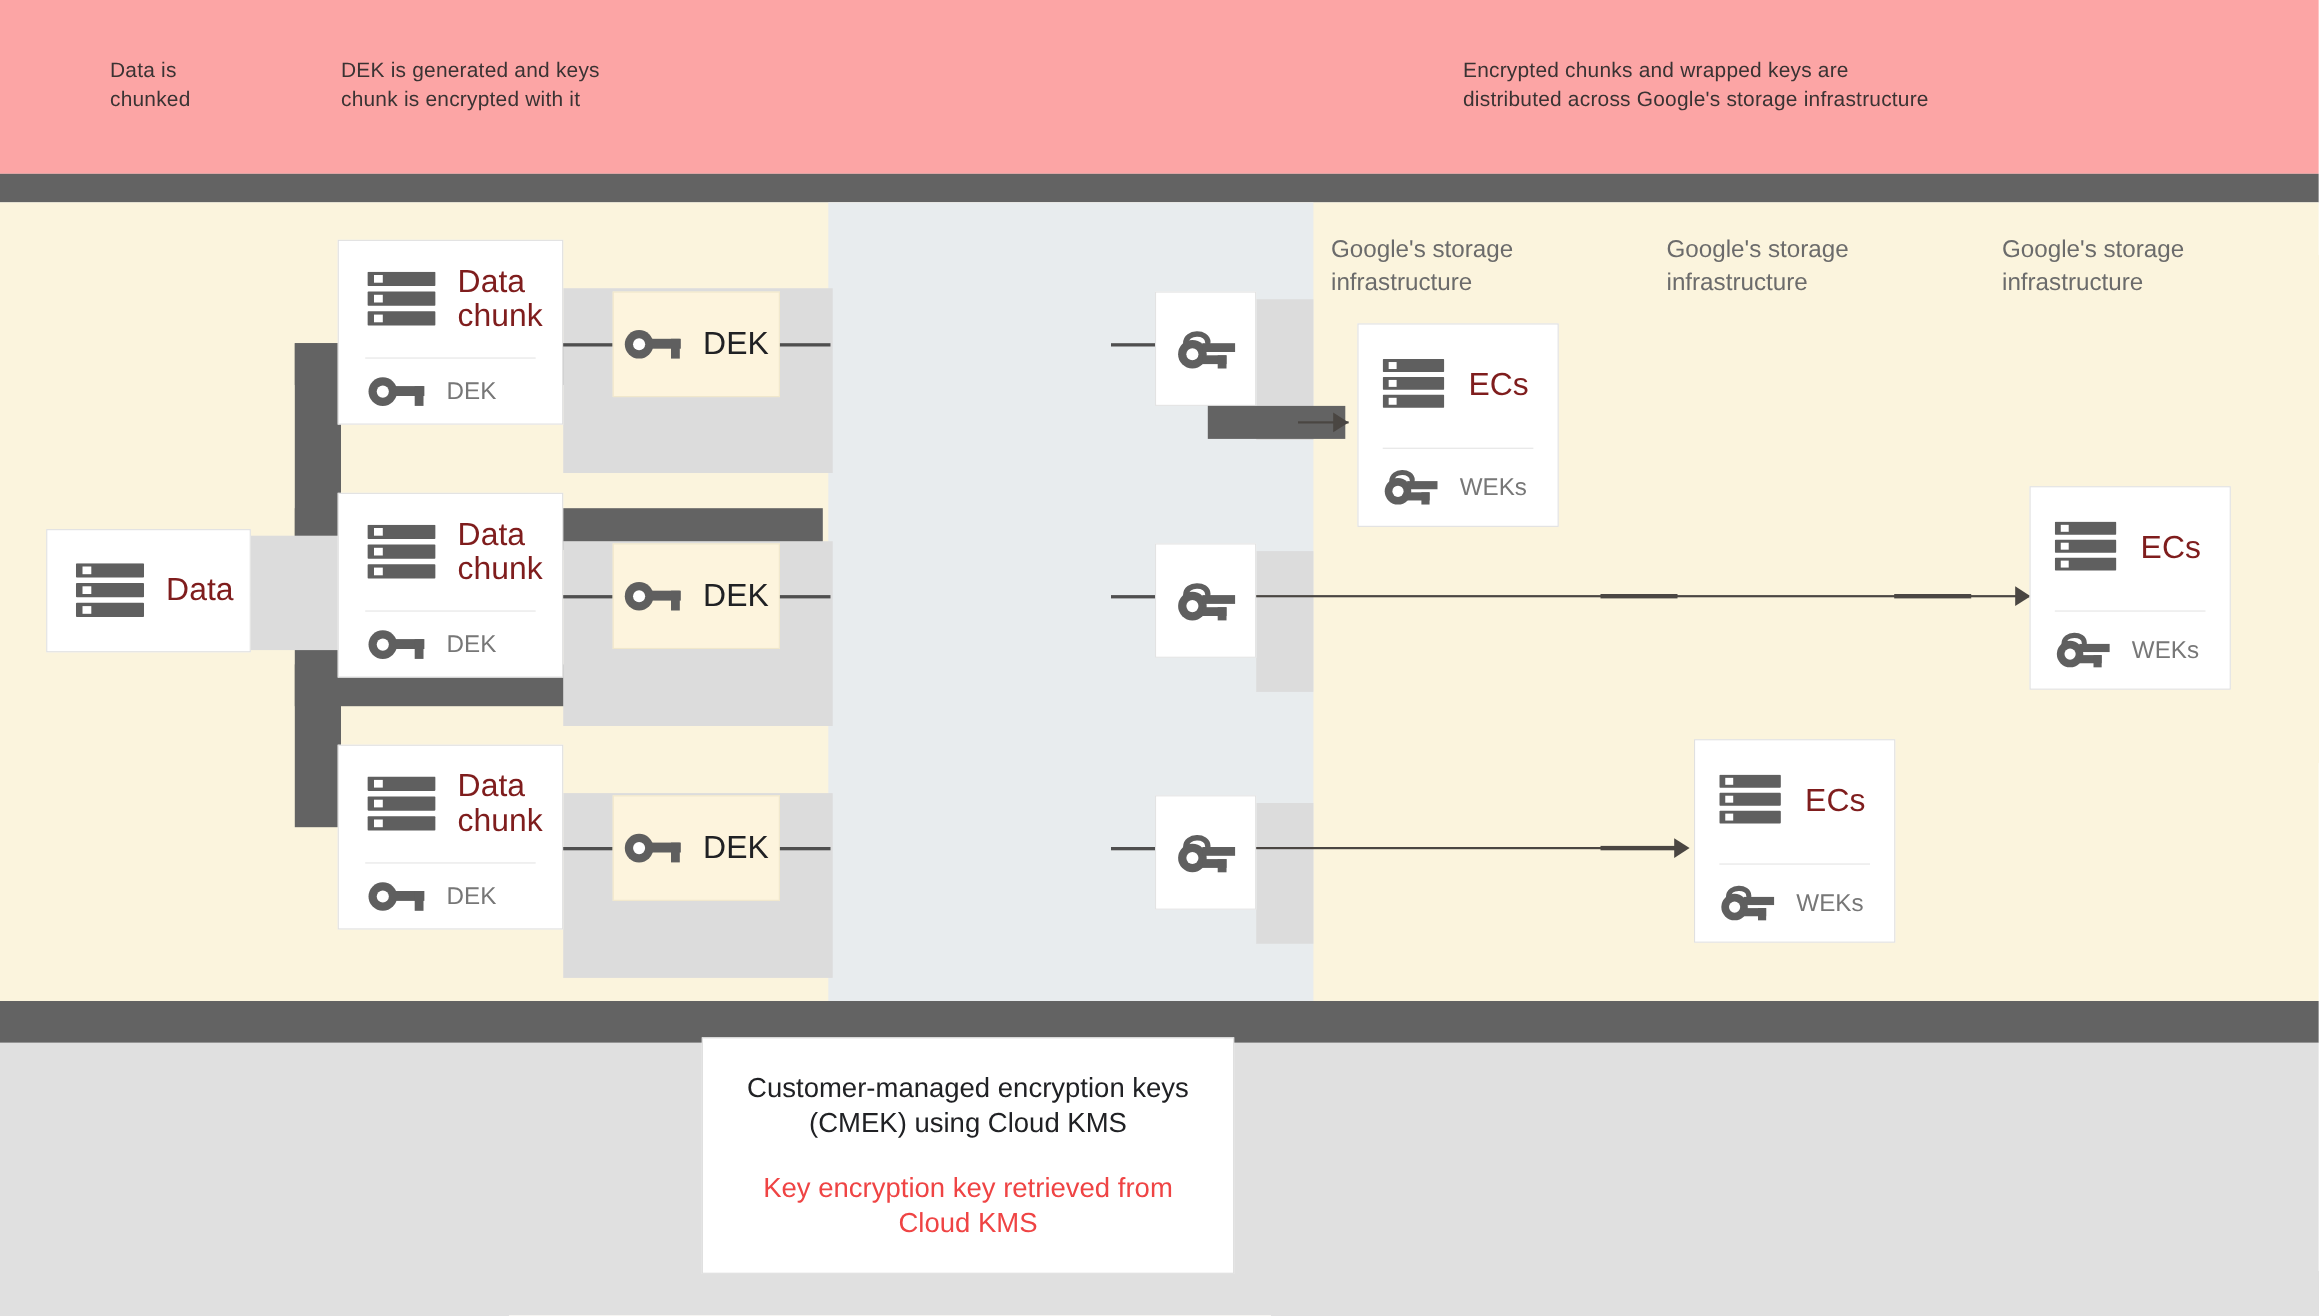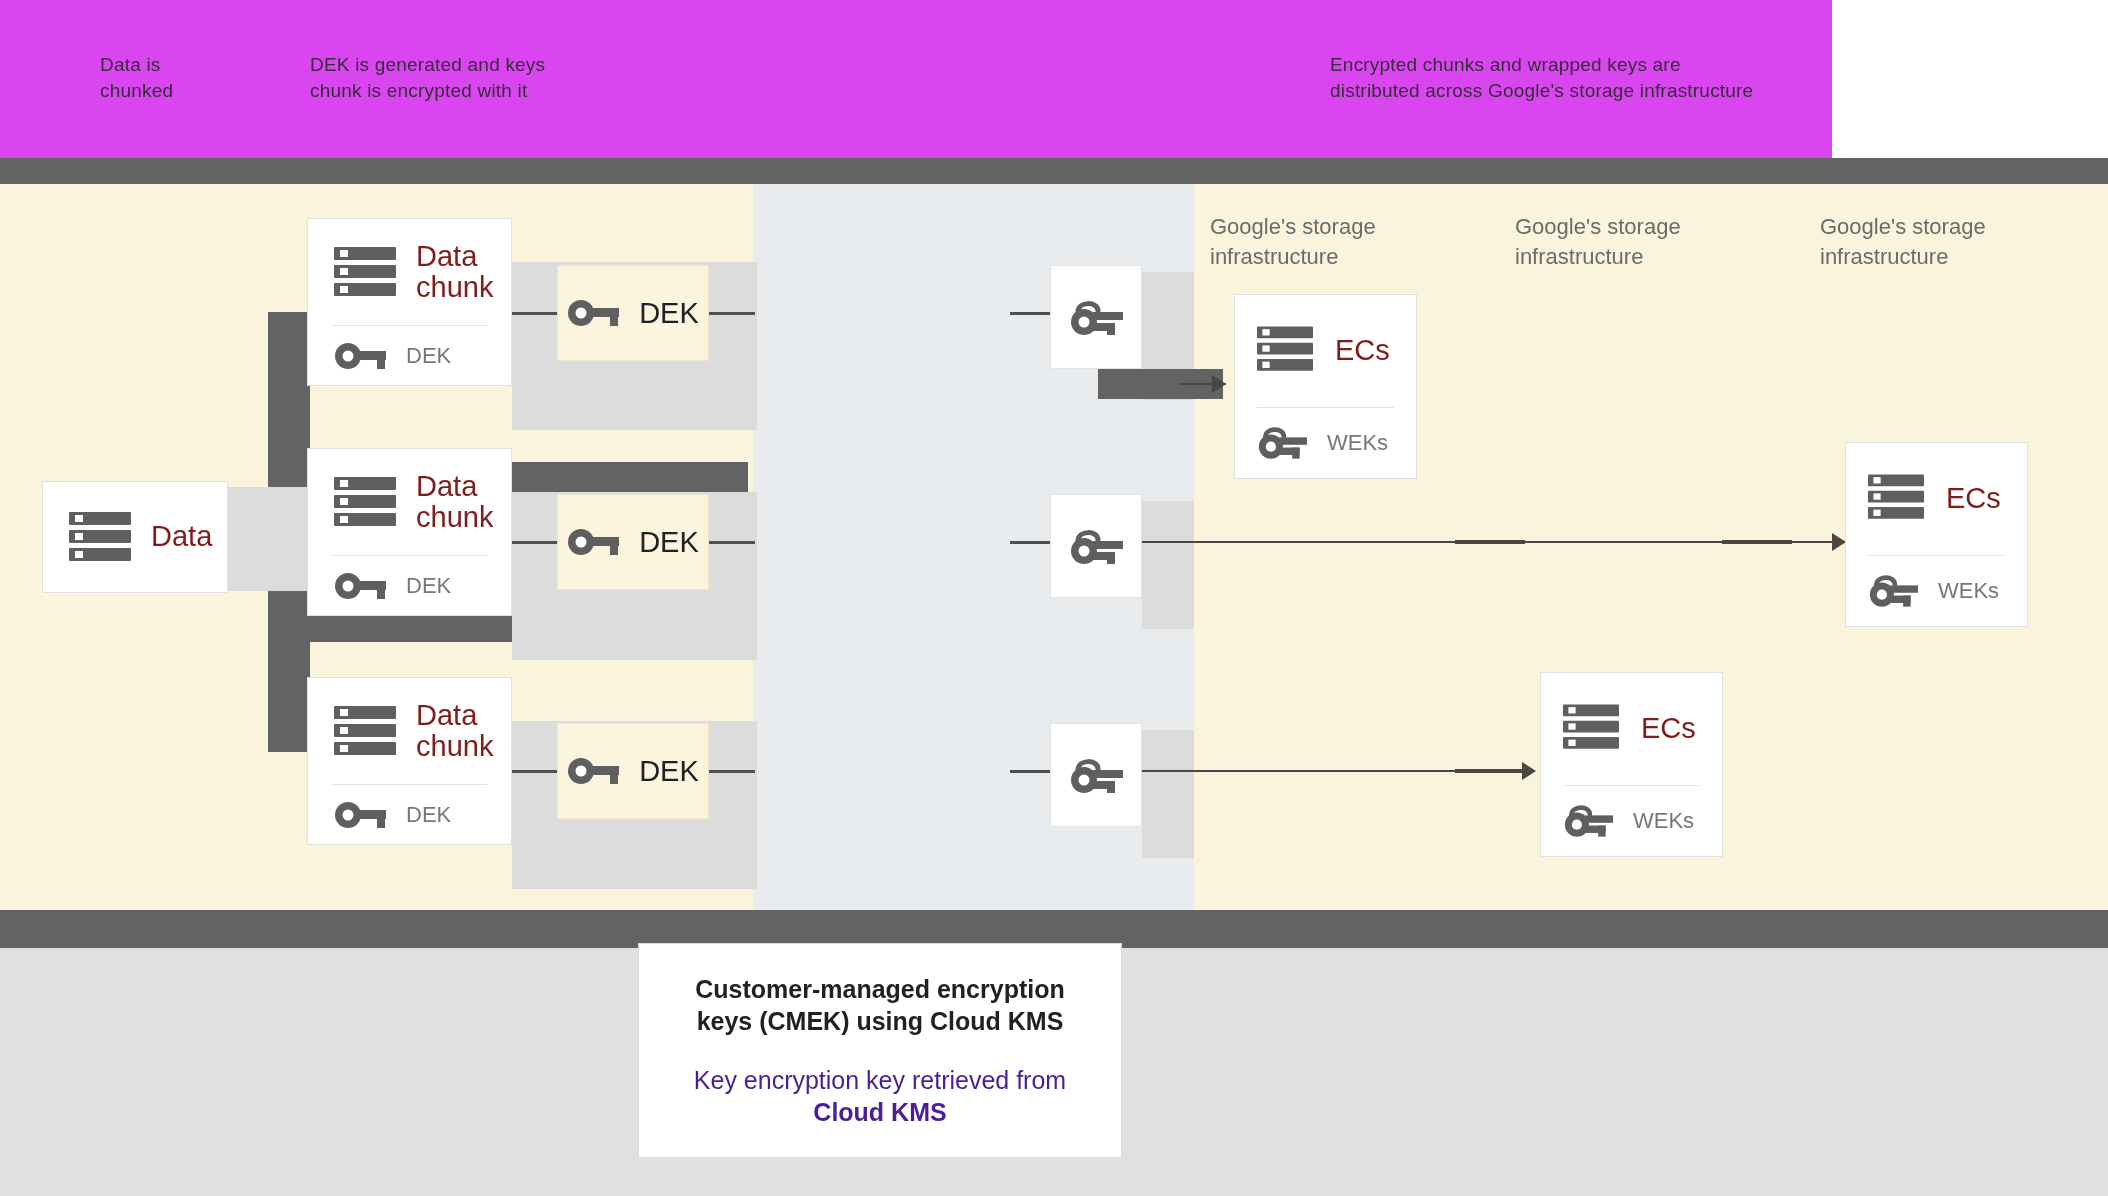--- a/index.html
+++ b/index.html
@@ -10,22 +10,22 @@
   body {
     width: 2108px; height: 1196px;
     position: relative;
     overflow: hidden;
     font-family: "Liberation Sans", sans-serif;
   }
 
   
   #top-banner {
     position: absolute; left: 0; top: 0;
-    width: 1832px; height: 158px;
-    background: #d946ef;
+    width: 2108px; height: 158px;
+    background: #fca5a5;
     overflow: hidden;
   }
   .banner-col {
     position: absolute;
     color: #2a2a2a;
     font-size: 19px;
     line-height: 26px;
     letter-spacing: .2px;
     white-space: pre-line;
     opacity: .92;
@@ -173,22 +173,22 @@
     align-items:center; justify-content:center;
     gap:26px;
     padding:18px 34px;
   }
   .caption-line {
     text-align:center;
     font-size:25px;
     line-height:1.3;
     color:#202124;
   }
-  .caption-strong { font-weight:bold; }
-  .caption-mixed { font-size:25px; line-height:1.3; color:#4c1d95; text-align:center; }
+  .caption-strong { font-weight:normal; }
+  .caption-mixed { font-size:25px; line-height:1.3; color:#ef4444; text-align:center; }
 </style>
 </head>
 <body>
 
 <div id="top-banner">
   <div class="banner-col" id="banner-col-1">Data is
 chunked</div>
   <div class="banner-col" id="banner-col-2">DEK is generated and keys
 chunk is encrypted with it</div>
   <div class="banner-col" id="banner-col-4">Encrypted chunks and wrapped keys are

